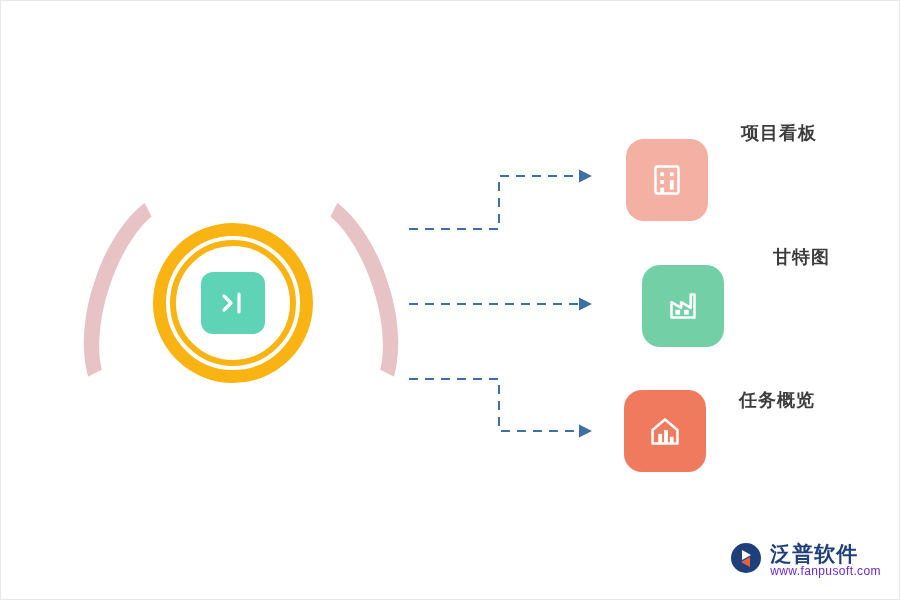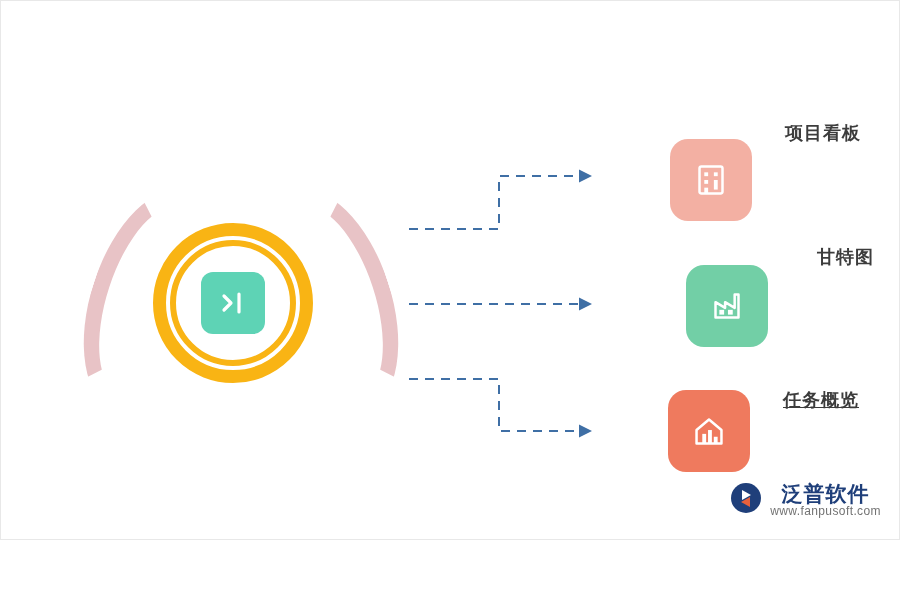--- a/index.html
+++ b/index.html
@@ -9,25 +9,24 @@
   body {
     width: 900px;
     height: 600px;
     background: #ffffff;
     font-family: "Liberation Sans", sans-serif;
     overflow: hidden;
   }
   .canvas {
     position: relative;
     width: 900px;
-    height: 540px;
+    height: 600px;
     border: 1px solid #e8e8e8;
     box-sizing: border-box;
     background: #ffffff;
-    padding-left: 44px;
   }
 
   
   .emblem {
     position: absolute;
     left: 90px;
     top: 175px;
     width: 300px;
     height: 250px;
   }
@@ -118,47 +117,46 @@
     letter-spacing: 1px;
     font-family: "Liberation Serif", serif;
     font-weight: 700;
   }
 
   .item-1 .tile { left: 625px; top: 138px; }
   .item-1 .item-label { left: 740px; top: 120px; }
   .item-2 .tile { left: 641px; top: 264px; }
   .item-2 .item-label { left: 772px; top: 244px; }
   .item-3 .tile { left: 623px; top: 389px; }
-  .item-3 .item-label { left: 738px; top: 387px; text-decoration: underline; }
+  .item-3 .item-label { left: 738px; top: 387px; }
 
   
   .watermark {
     position: absolute;
     right: 18px;
     bottom: 20px;
     display: flex;
     align-items: center;
     gap: 7px;
   }
   .wm-text {
     display: flex;
     flex-direction: column;
     line-height: 1.05;
-    text-align: center;
   }
   .wm-title {
     font-size: 21px;
     font-weight: bold;
     color: #1f3f7a;
     letter-spacing: 1px;
     font-family: "Liberation Serif", serif;
   }
   .wm-url {
     font-size: 12px;
-    color: #737373;
+    color: #6d28d9;
     letter-spacing: 0.4px;
   }
 </style>
 </head>
 <body>
 
 <div class="canvas">
 
   <div class="emblem">
     <div class="bracket bracket-left"></div>

